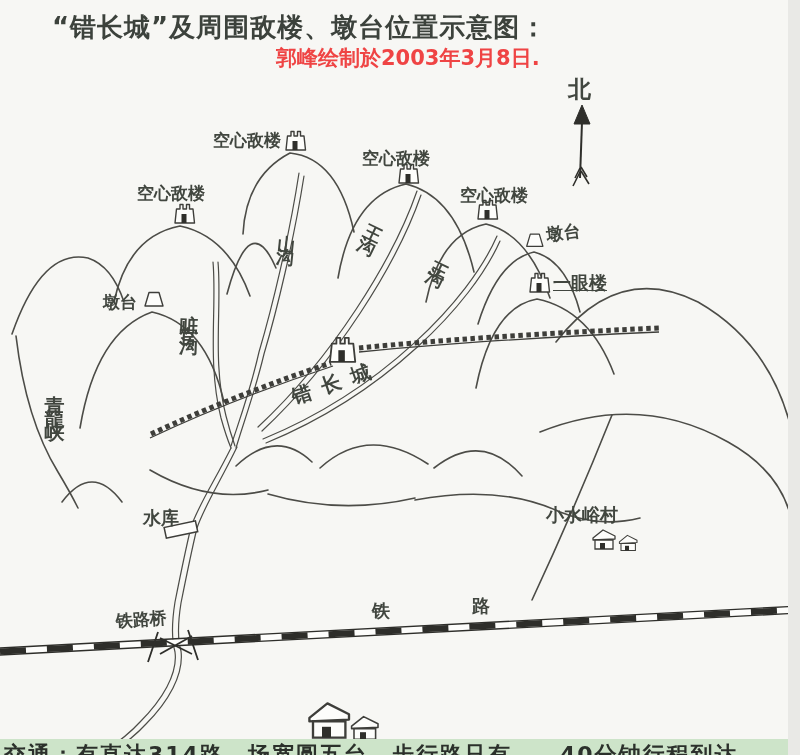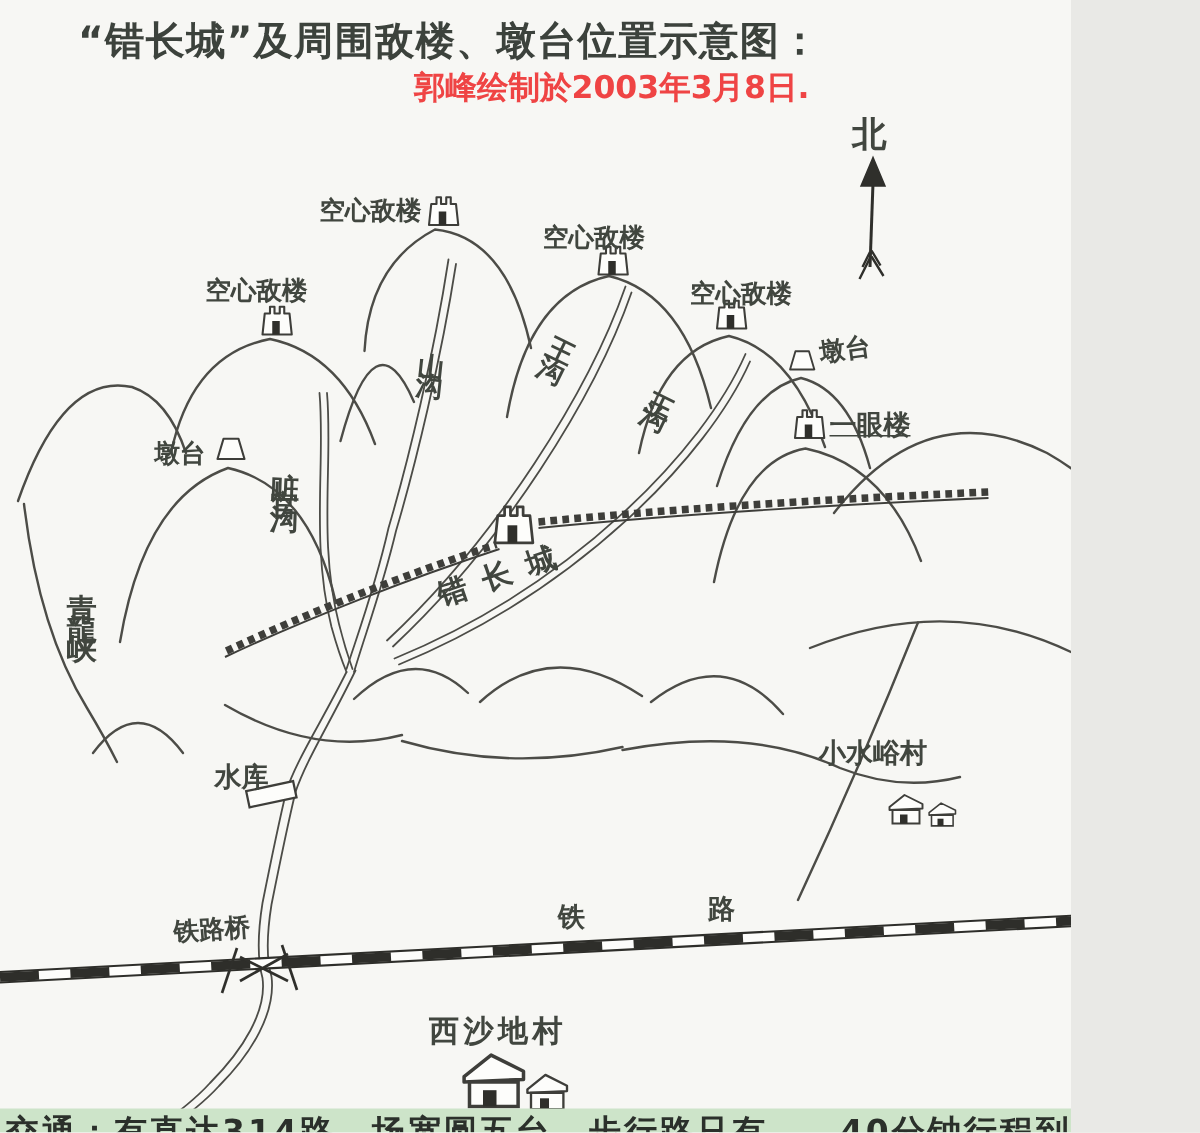--- a/index.html
+++ b/index.html
@@ -1,16 +1,16 @@
 <!DOCTYPE html>
 <html><head>
 <meta charset="utf-8">
 <style>
   html,body{margin:0;padding:0;background:#e9e9e6;}
-  .stage{position:relative;width:714px;height:755px;background:#f7f7f4;overflow:hidden;
+  .stage{position:relative;width:788px;height:755px;background:#f7f7f4;overflow:hidden;
          font-family:"DejaVu Sans","Liberation Sans",sans-serif;color:#41463f;}
   .map-svg{position:absolute;left:0;top:0;z-index:1;}
   .lbl{position:absolute;z-index:3;white-space:nowrap;color:#41463f;transform-origin:left top;
        font-family:"DejaVu Sans","Liberation Sans",sans-serif;}
   .v{writing-mode:vertical-rl;text-orientation:upright;}
   .title{left:52px;top:10px;font-size:26px;font-weight:600;letter-spacing:1px;color:#3c423c;}
   .subtitle{left:276px;top:44px;font-size:21px;font-weight:600;color:#ef4444;}
   .north{left:568px;top:74px;font-size:23px;font-weight:600;}
   .t17{font-size:17px;font-weight:600;}
   .t18{font-size:18px;font-weight:600;}
@@ -137,23 +137,22 @@
 
   <div class="lbl t18 v" style="left:277px;top:219px;letter-spacing:14px;transform:rotate(6deg);">山沟</div>
   <div class="lbl t18 v" style="left:372px;top:208px;letter-spacing:14px;transform:rotate(26deg);">王沟</div>
   <div class="lbl t18 v" style="left:438px;top:245px;letter-spacing:8px;transform:rotate(26deg);">王沟</div>
   <div class="lbl t19 v" style="left:178px;top:299px;letter-spacing:11px;transform:rotate(2deg);">赃官沟</div>
   <div class="lbl t20 v" style="left:42px;top:380px;letter-spacing:13px;">青龍峡</div>
 
   <div class="lbl t20" style="left:288px;top:385px;letter-spacing:11px;transform:rotate(-19deg);">错长城</div>
 
   <div class="lbl t18" style="left:125px;top:506px;margin-left:18px;">水库</div>
-  <div class="lbl t18" style="left:546px;top:490px;">小水峪村</div>
+  <div class="lbl t18" style="left:546px;top:503px;">小水峪村</div>
   <div class="lbl t17" style="left:115px;top:610px;transform:rotate(-4deg);">铁路桥</div>
   <div class="lbl t18" style="left:372px;top:599px;">铁</div>
   <div class="lbl t18" style="left:472px;top:594px;">路</div>
-  <div class="lbl t20" style="left:286px;top:674px;letter-spacing:3px;">西沙地村</div>
 
   <div class="caption-strip">
     <span>交通：有直达314路，场宽圆五台，步行路只有……40分钟行程到达……</span>
   </div>
 
 </div>
 
 </body></html>

